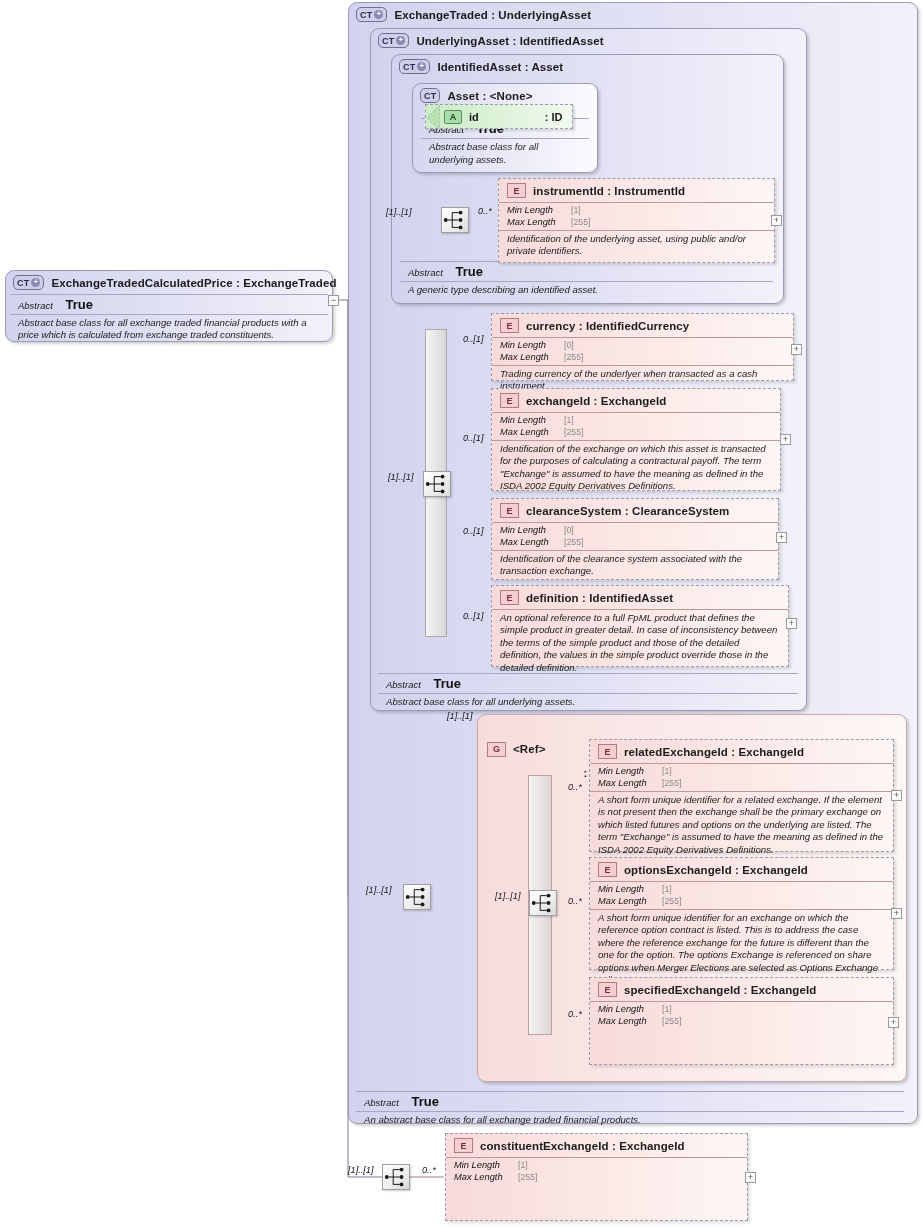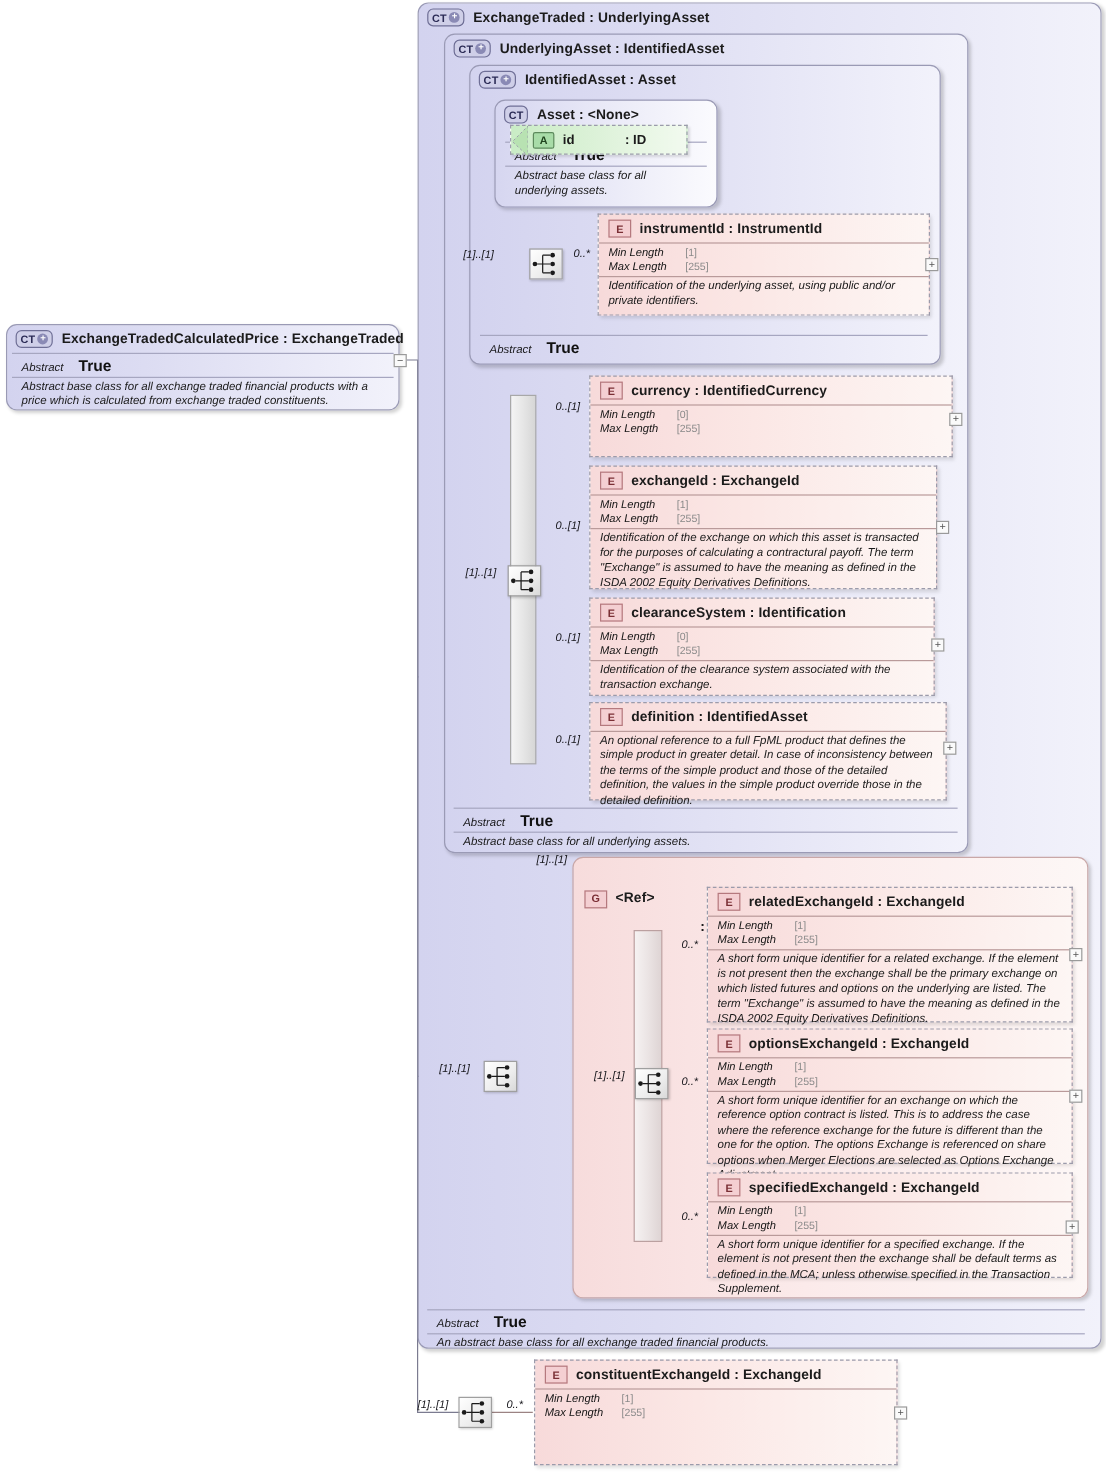--- a/index.html
+++ b/index.html
@@ -255,20 +255,21 @@
           <span class="plus">+</span>
       </span>
       <span class="title">IdentifiedAsset : Asset</span>
     </div>
 
     <div style="position:absolute; left:8px; right:10px; bottom:4px;">
       <div class="foot">
         <span class="lbl">Abstract</span>
         <span class="val">True</span>
       </div>
+      <div class="doc">A generic type describing an identified asset.</div>
     </div>
   </div>
 
   <div class="node ct-box plain" style="left:412px; top:83px; width:186px; height:90px;">
     <div class="hdr">
       <span class="badge badge-ct">
         <span>CT</span>
       </span>
       <span class="title">Asset    : &lt;None&gt;</span>
     </div>
@@ -282,21 +283,21 @@
   </div>
 
   <div class="a-box" style="left:425px; top:104px; width:148px; height:25px;">
     <svg class="a-arrow" viewBox="0 0 14 25" preserveAspectRatio="none">
       <polygon points="14,0 14,25 1,13" fill="#b8e2b2" stroke="#9b9bab" stroke-width="0.8" stroke-dasharray="2,2"></polygon>
     </svg>
     <span class="badge badge-a" style="margin-left:2px;">
         <span>A</span>
       </span>
     <span class="nm">id</span>
-    <span class="nm" style="margin-left:42px;">: ID</span>
+    <span class="nm" style="margin-left:66px;">: ID</span>
   </div>
 
   <div class="seq" style="left:441px; top:207px;">
     <svg viewBox="0 0 28 26" width="26" height="24">
       <circle cx="4" cy="13" r="2.1" fill="#1a1a1a"></circle>
       <line x1="6" y1="13" x2="11" y2="13" stroke="#1a1a1a" stroke-width="1.1"></line>
       <line x1="11" y1="5" x2="11" y2="21" stroke="#1a1a1a" stroke-width="1.1"></line>
       <line x1="11" y1="5" x2="18" y2="5" stroke="#1a1a1a" stroke-width="1.1"></line>
       <line x1="11" y1="13" x2="18" y2="13" stroke="#1a1a1a" stroke-width="1.1"></line>
       <line x1="11" y1="21" x2="18" y2="21" stroke="#1a1a1a" stroke-width="1.1"></line>
@@ -355,20 +356,21 @@
     <div class="len">
       <div class="row">
           <span class="k">Min Length</span>
           <span class="v">[0]</span>
         </div>
       <div class="row">
           <span class="k">Max Length</span>
           <span class="v">[255]</span>
         </div>
     </div>
+    <div class="doc">Trading currency of the underlyer when transacted as a cash instrument.</div>
   </div>
   <div class="card" style="left:463px; top:334px;">0..[1]</div>
   <div class="expander" style="left:791px; top:344px;">+</div>
 
   <div class="node e-box" style="left:491px; top:388px; width:290px; height:103px;">
     <div class="hdr">
       <span class="badge badge-e">
           <span>E</span>
         </span>
       <span class="title">exchangeId : ExchangeId</span>
@@ -386,21 +388,21 @@
     <div class="doc">Identification of the exchange on which this asset is transacted for the purposes of calculating a contractural payoff. The term "Exchange" is assumed to have the meaning as defined in the ISDA 2002 Equity Derivatives Definitions.</div>
   </div>
   <div class="card" style="left:463px; top:433px;">0..[1]</div>
   <div class="expander" style="left:780px; top:434px;">+</div>
 
   <div class="node e-box" style="left:491px; top:498px; width:288px; height:82px;">
     <div class="hdr">
       <span class="badge badge-e">
           <span>E</span>
         </span>
-      <span class="title">clearanceSystem : Identification</span>
+      <span class="title">clearanceSystem : ClearanceSystem</span>
     </div>
     <div class="len">
       <div class="row">
           <span class="k">Min Length</span>
           <span class="v">[0]</span>
         </div>
       <div class="row">
           <span class="k">Max Length</span>
           <span class="v">[255]</span>
         </div>
@@ -526,21 +528,20 @@
     <div class="len">
       <div class="row">
           <span class="k">Min Length</span>
           <span class="v">[1]</span>
         </div>
       <div class="row">
           <span class="k">Max Length</span>
           <span class="v">[255]</span>
         </div>
     </div>
-    <div class="doc">A short form unique identifier for a specified exchange. If the element is not present then the exchange shall be default terms as defined in the MCA; unless otherwise specified in the Transaction Supplement.</div>
   </div>
   <div class="card" style="left:568px; top:1009px;">0..*</div>
   <div class="expander" style="left:888px; top:1017px;">+</div>
 
   <div style="position:absolute; left:356px; width:548px; top:1091px;">
     <div class="foot">
       <span class="lbl">Abstract</span>
       <span class="val">True</span>
     </div>
     <div class="doc">An abstract base class for all exchange traded financial products.</div>

